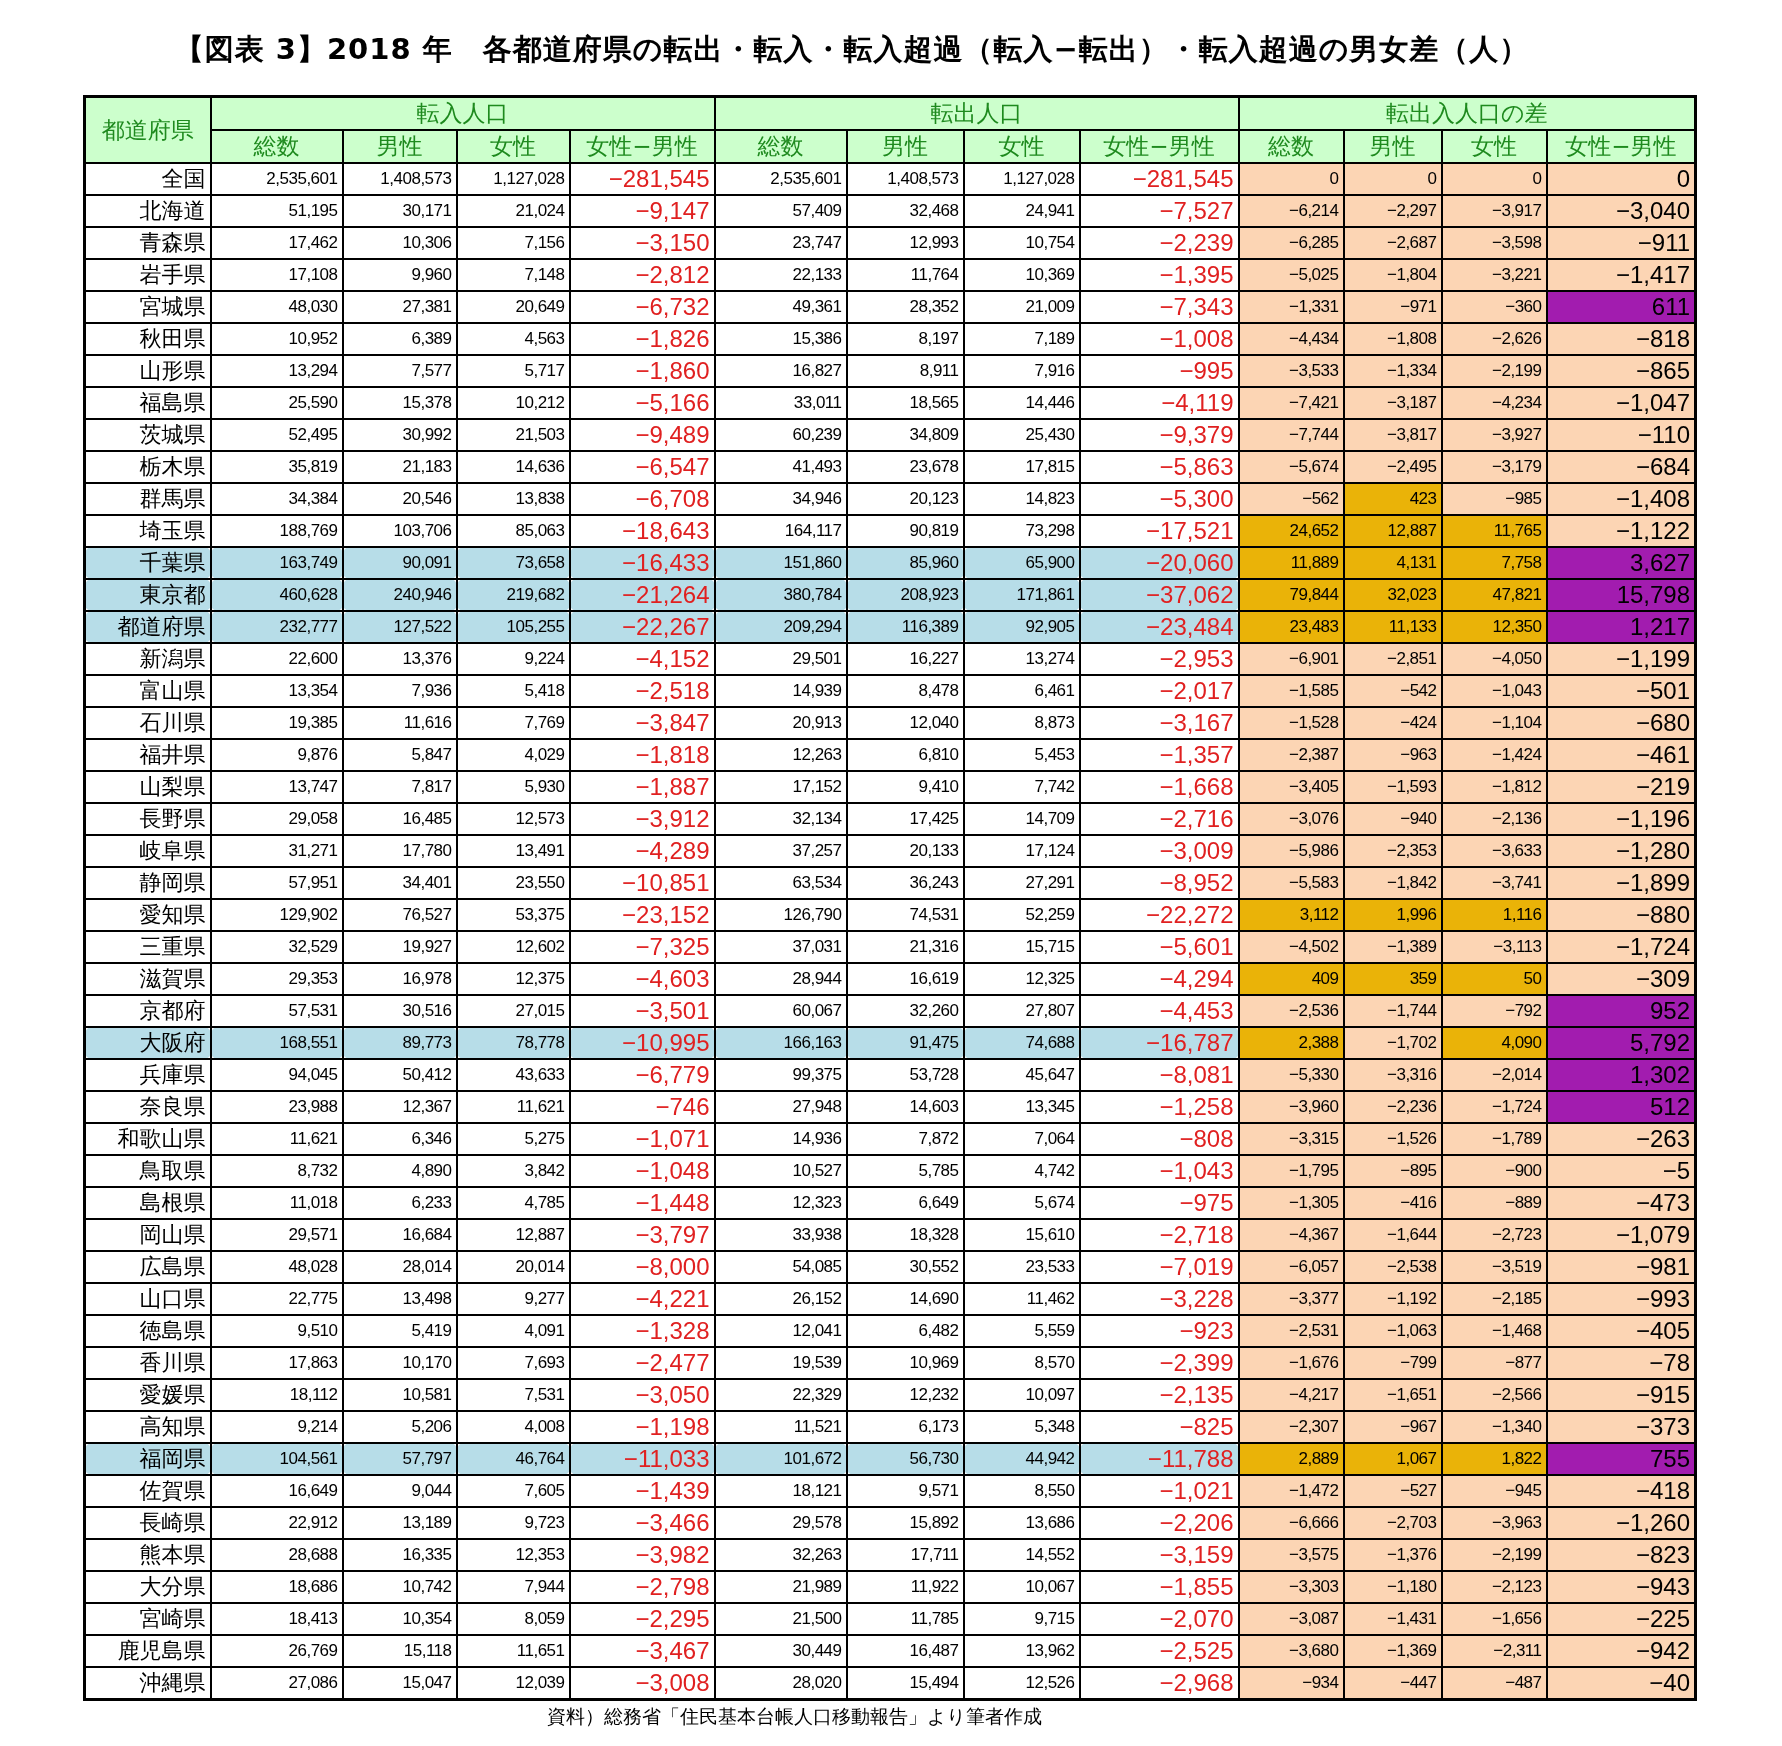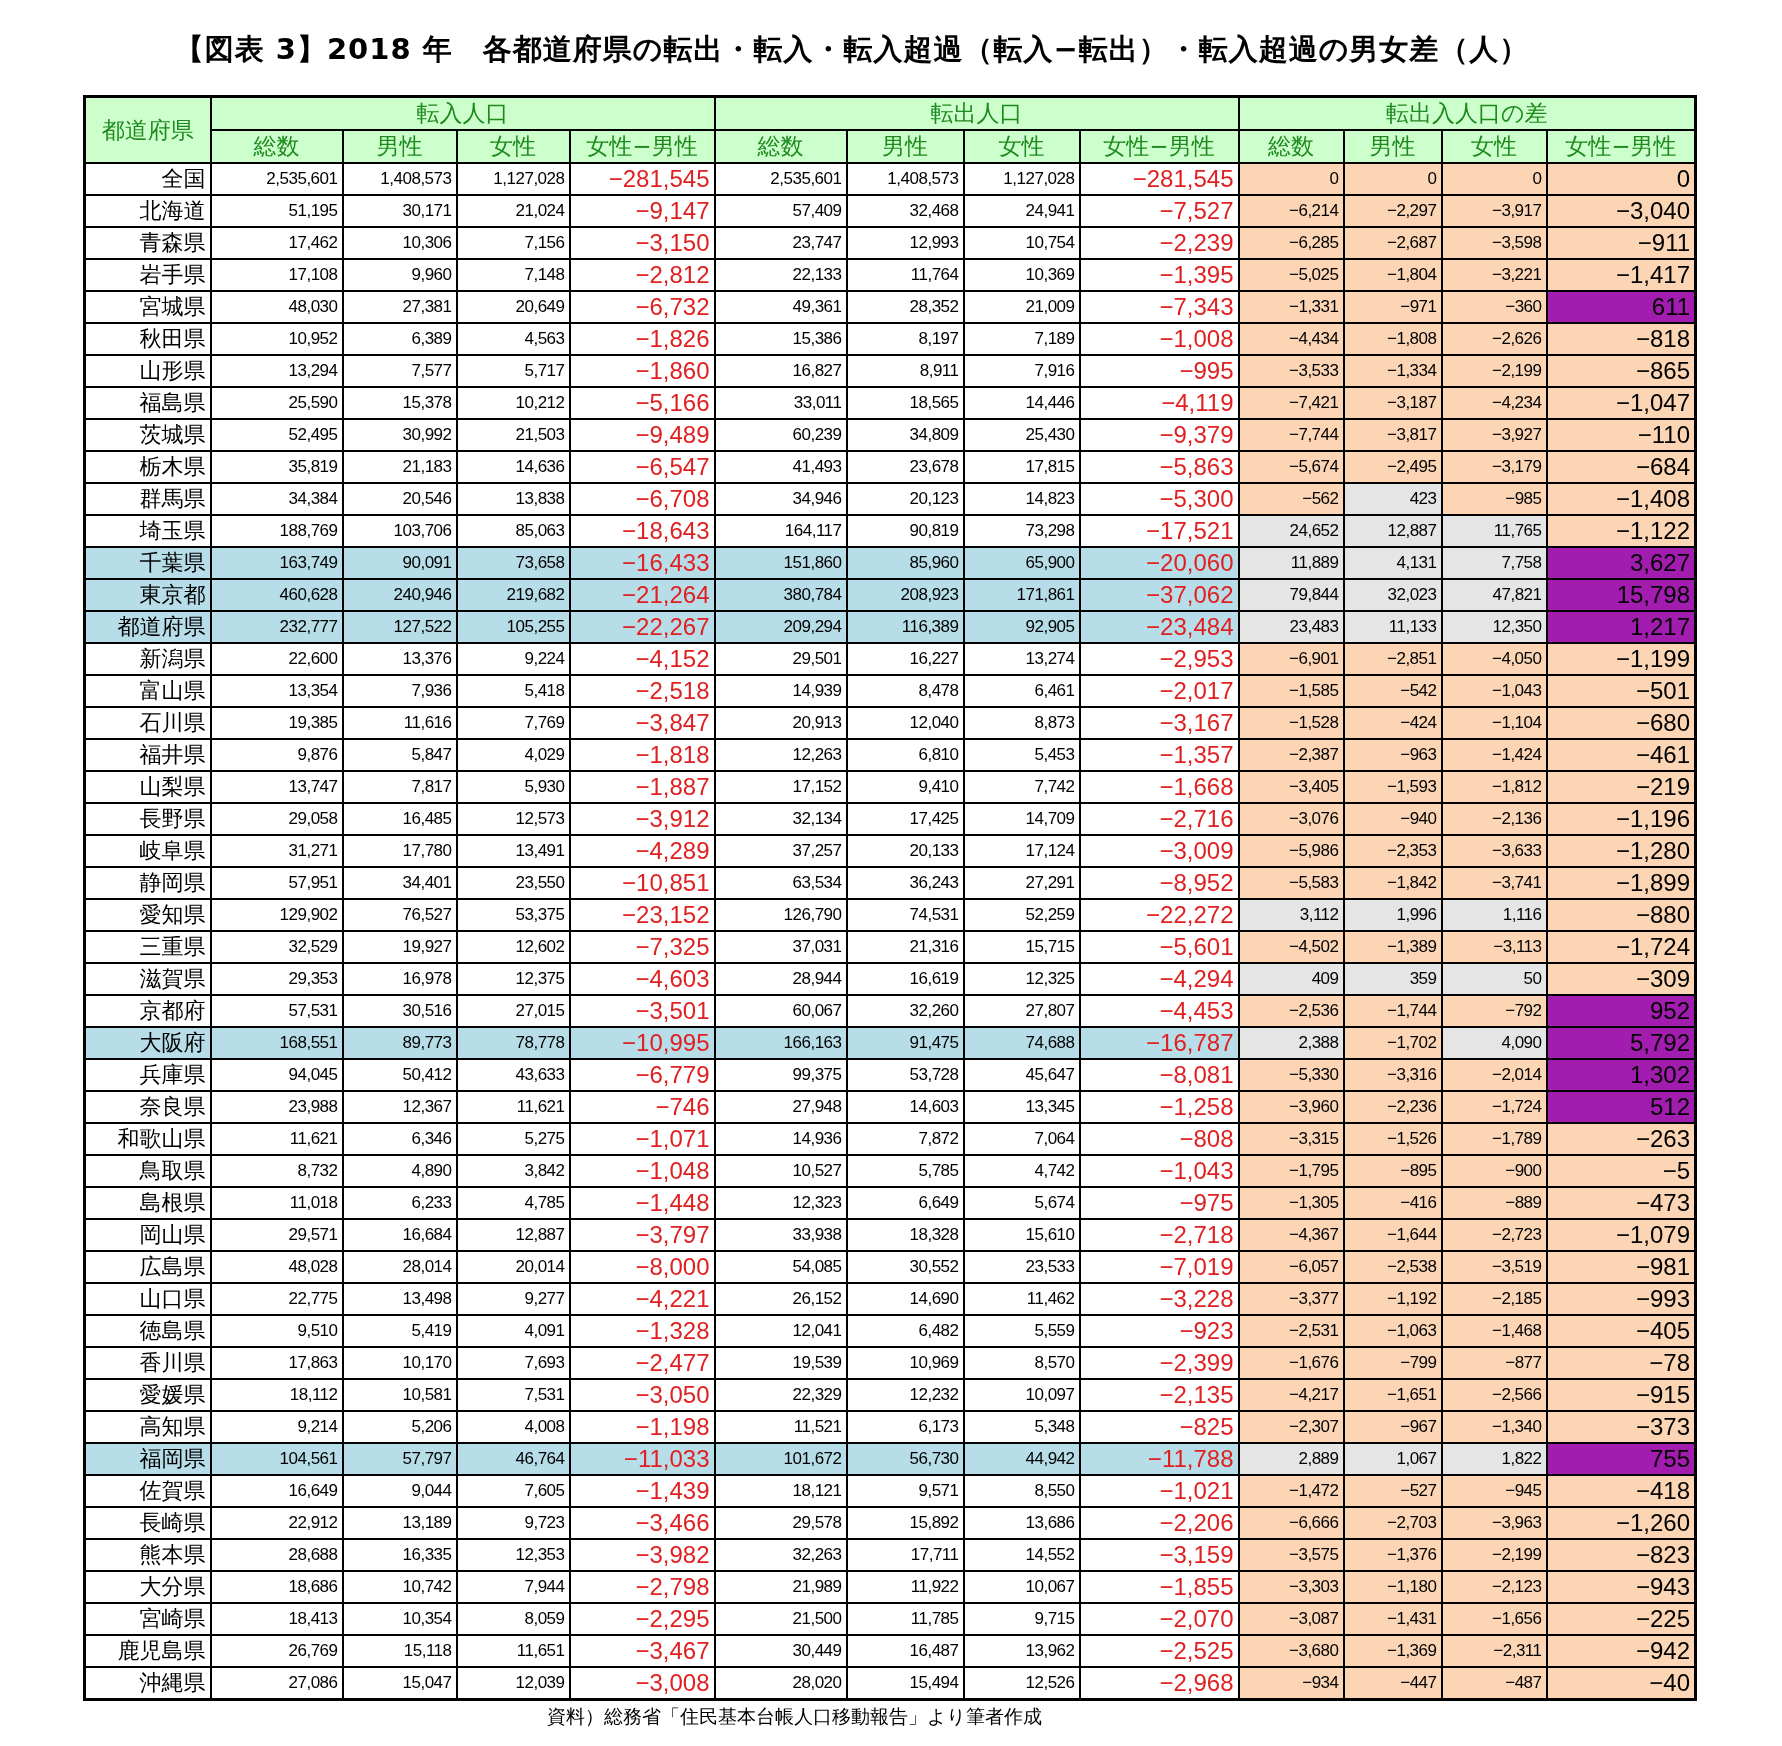--- a/index.html
+++ b/index.html
@@ -13,23 +13,23 @@
   table.t td, table.t th { border:2px solid #000; padding:0 4px; overflow:hidden; white-space:nowrap; }
   table.t thead th { background:#ccffcc; color:#1e8a1e; font-weight:normal; font-size:23px; text-align:center; }
   table.t thead tr.g th { height:28px; }
   table.t thead tr.s th { height:29px; }
   table.t tbody td { height:27.6px; font-size:17px; text-align:right; letter-spacing:-0.5px;
                      font-family:"Liberation Sans","DejaVu Sans",sans-serif; }
   table.t tbody td.pref { text-align:right; font-size:22px; letter-spacing:0; padding-left:3px;
                           font-family:"DejaVu Sans",sans-serif; }
   table.t tbody td.red { color:#e02020; font-size:24px; letter-spacing:0; }
   table.t tbody td.big { font-size:24px; letter-spacing:0; }
-  tr.hl td.main { background:#b7dde8; }
+  tr.hl td.main { background:#b7dde8;border-radius:7px; }
   td.peach { background:#fcd5b4; }
-  td.lblue { background:#e5e5e5; }
+  td.lblue { background:#eab308; }
   td.bblue { background:#a21caf;margin-top:24px; }
   .foot { position:absolute; left:0; width:1649px; top:1704px; text-align:center; font-size:19px; padding-right:60px; box-sizing:border-box; }
 </style>
 </head>
 <body>
 
 <div class="title">【図表 3】2018 年　各都道府県の転出・転入・転入超過（転入−転出）・転入超過の男女差（人）</div>
 
 <table class="t">
   <colgroup>

